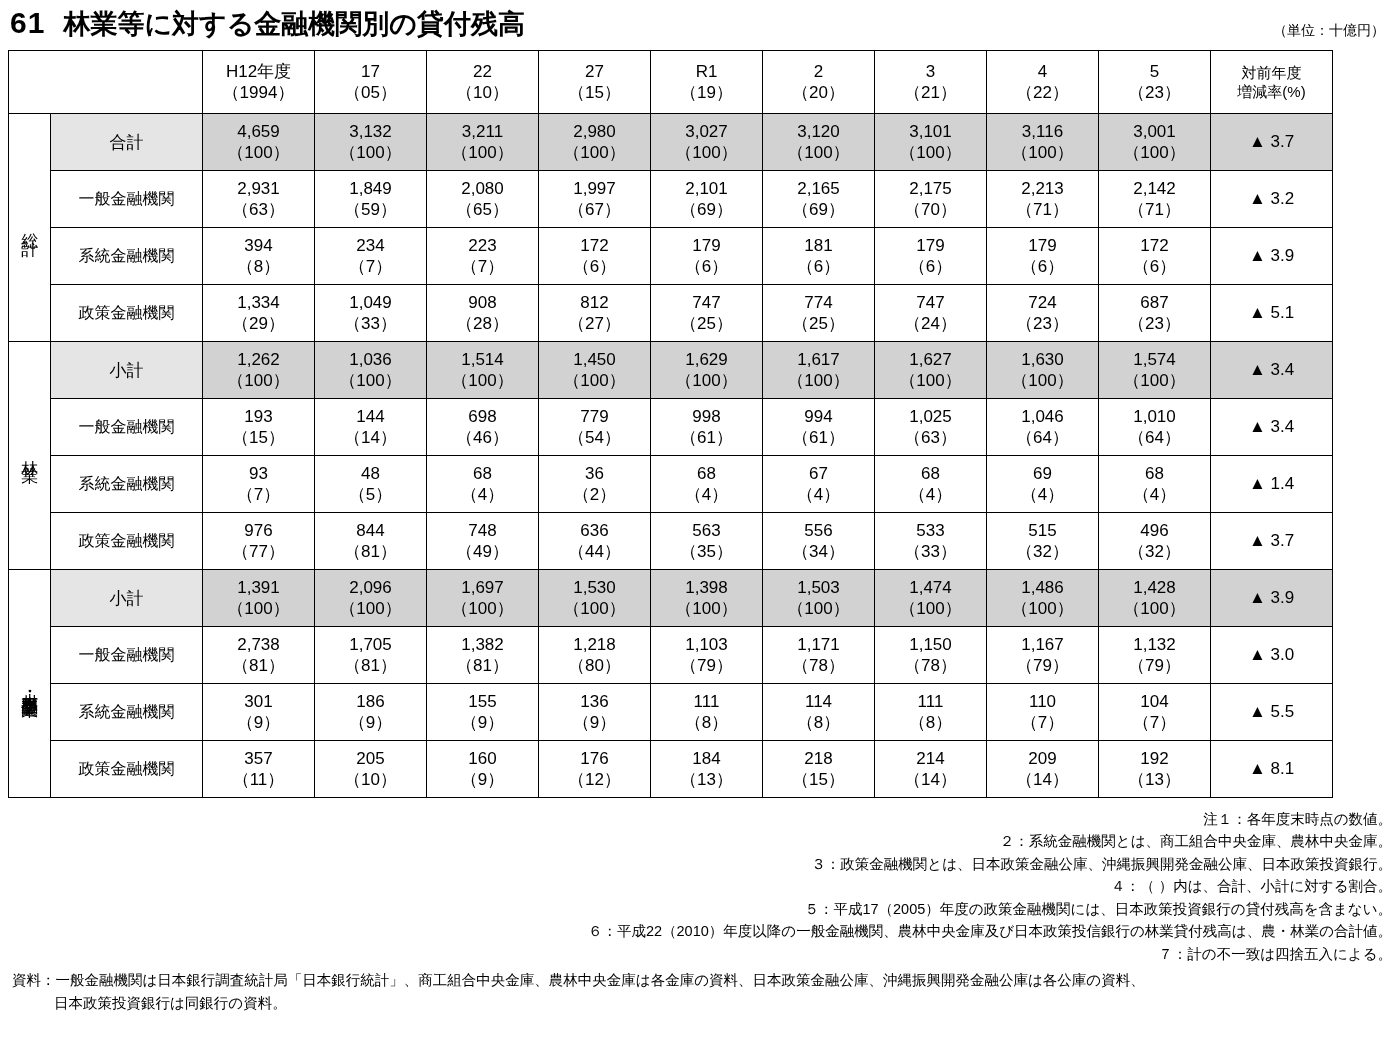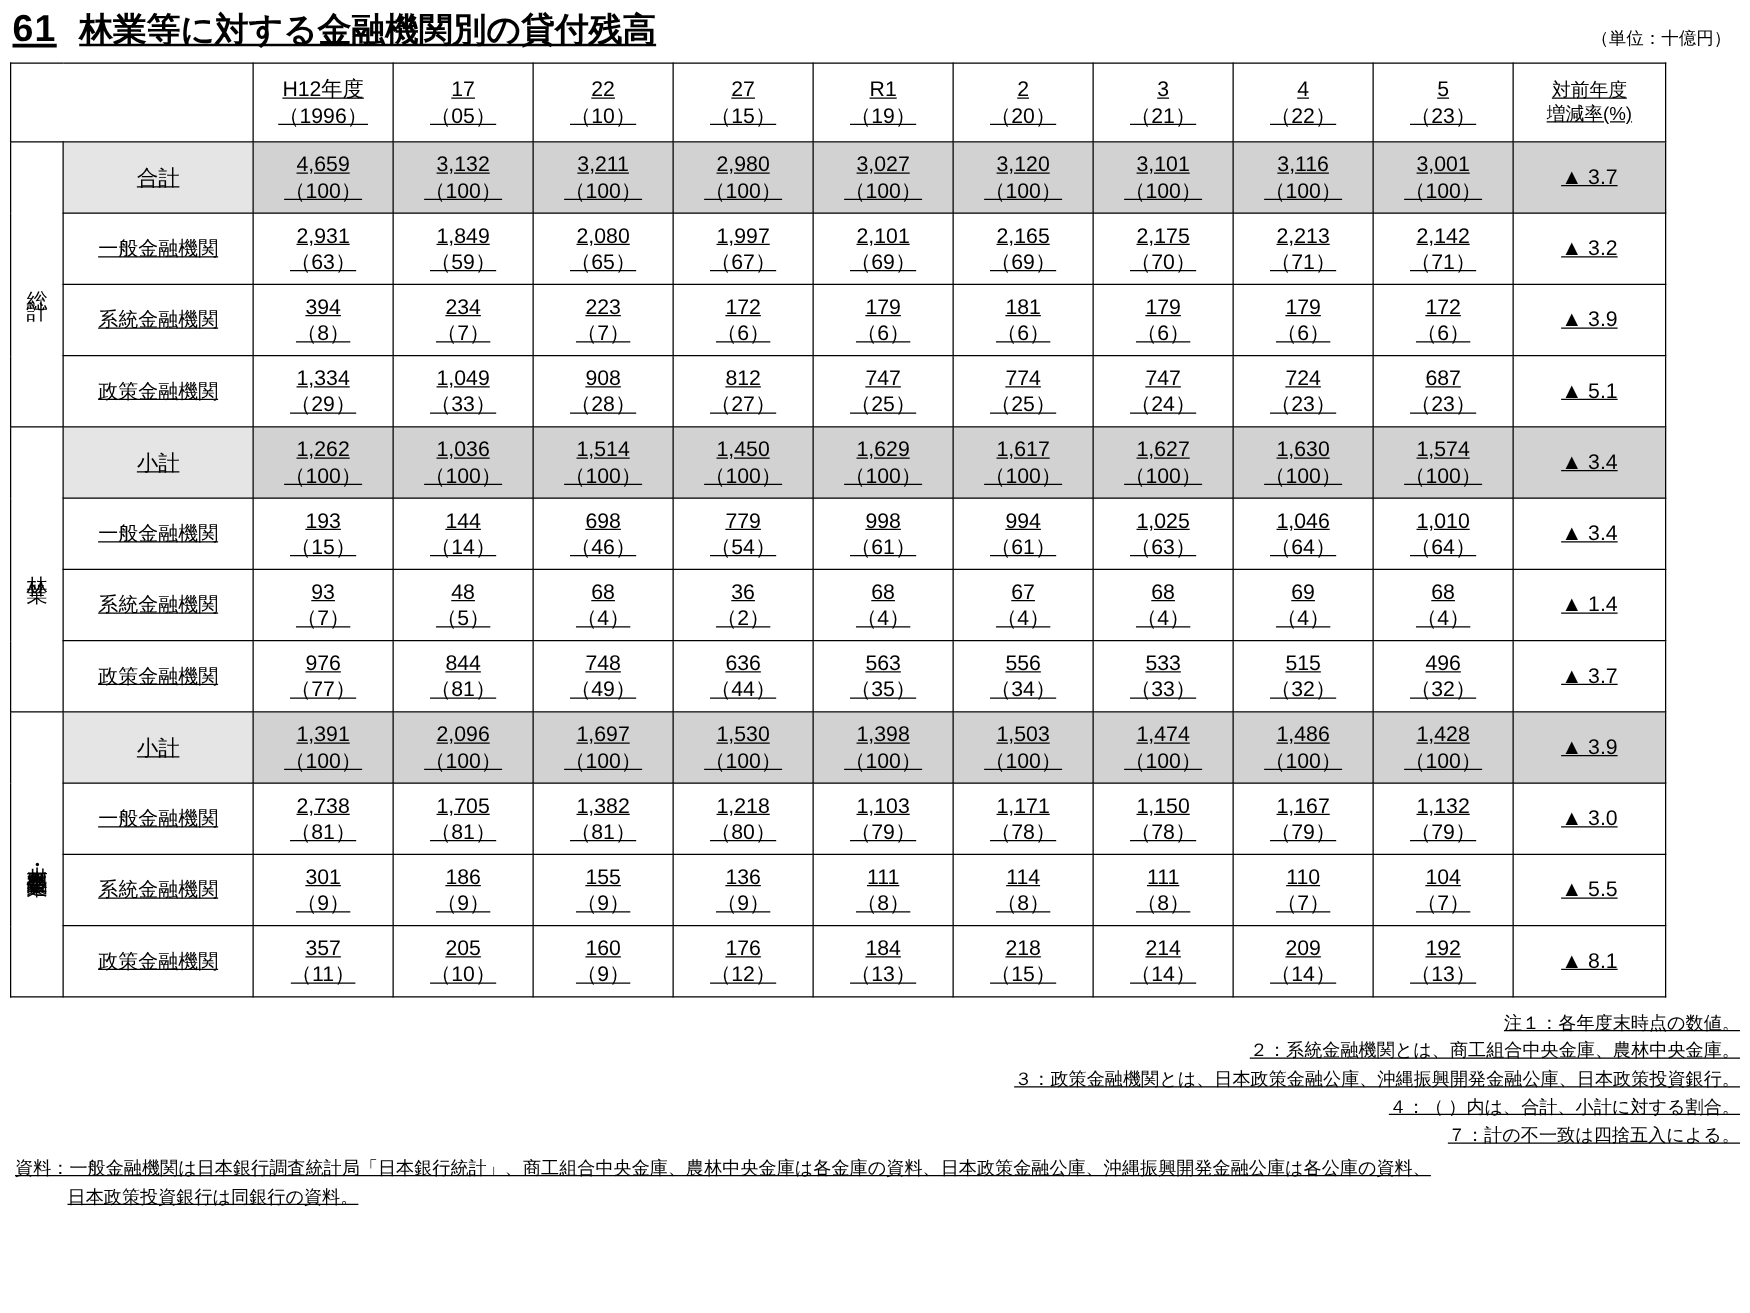--- a/index.html
+++ b/index.html
@@ -13,21 +13,20 @@
     font-family: "Liberation Sans", "DejaVu Sans", sans-serif;
     color: #000000;
     overflow: hidden;
   }
   .page {
     position: relative;
     width: 1400px;
     height: 1050px;
     box-sizing: border-box;
     padding: 4px 8px 0 8px;
-    text-decoration: underline;
   }
   
   .title-row {
     display: flex;
     align-items: baseline;
     gap: 18px;
     padding: 2px 2px 6px 2px;
   }
   .title-num {
     font-size: 30px;
@@ -164,21 +163,21 @@
         <col class="c-year">
         <col class="c-year">
         <col class="c-year">
       <col class="c-rate">
     </colgroup>
     <thead>
       <tr>
         <td colspan="2"></td>
         <td>
           <span>H12年度</span><br>
-          <span>（1996）</span>
+          <span>（1994）</span>
         </td>
         <td>
           <span>17</span><br>
           <span>（05）</span>
         </td>
         <td>
           <span>22</span><br>
           <span>（10）</span>
         </td>
         <td>
@@ -706,20 +705,22 @@
       </tr>
 
     </tbody>
   </table>
 
   <div class="notes">
     <div class="note-line">注１：各年度末時点の数値。</div>
     <div class="note-line indent1">２：系統金融機関とは、商工組合中央金庫、農林中央金庫。</div>
     <div class="note-line indent1">３：政策金融機関とは、日本政策金融公庫、沖縄振興開発金融公庫、日本政策投資銀行。</div>
     <div class="note-line indent1">４：（ ）内は、合計、小計に対する割合。</div>
+    <div class="note-line indent1">５：平成17（2005）年度の政策金融機関には、日本政策投資銀行の貸付残高を含まない。</div>
+    <div class="note-line indent1">６：平成22（2010）年度以降の一般金融機関、農林中央金庫及び日本政策投信銀行の林業貸付残高は、農・林業の合計値。</div>
     <div class="note-line indent1">７：計の不一致は四捨五入による。</div>
   </div>
 
   <div class="source">
     <div class="note-line">資料：一般金融機関は日本銀行調査統計局「日本銀行統計」、商工組合中央金庫、農林中央金庫は各金庫の資料、日本政策金融公庫、沖縄振興開発金融公庫は各公庫の資料、</div>
     <div class="note-line cont">日本政策投資銀行は同銀行の資料。</div>
   </div>
 
 </div>
 

